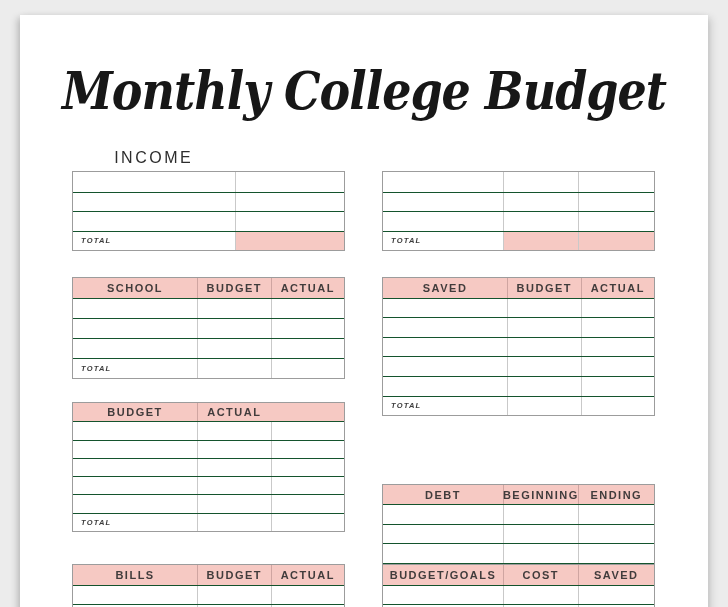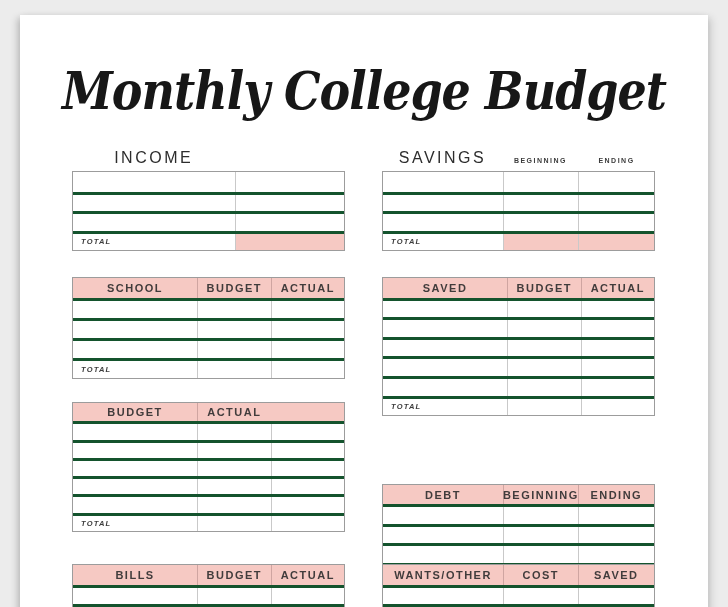--- a/index.html
+++ b/index.html
@@ -34,21 +34,21 @@
     color:#3c3c3c; padding-bottom:5px;
   }
   .btable {
     position:absolute; width:273px; background:#fff;
     border:1px solid #9c9c9c; box-sizing:border-box;
   }
   .trow {
     display:grid; grid-template-columns:var(--cols, 45.8% 27.1% 27.1%);
     height:var(--rh, 19.5px); box-sizing:border-box;
   }
-  .trow + .trow { border-top:3px solid #14532d;text-align:right; }
+  .trow + .trow { border-top:1px solid #14532d;text-align:right; }
   .tcell { box-sizing:border-box; }
   .tcell + .tcell { border-left:1px solid #c9c9c9; }
   .thead { background:var(--pink, #f6c9c3); }
   .thead .tcell + .tcell { border-left:1px solid rgba(90,60,60,0.25); }
   .hcell {
     display:flex; align-items:center; justify-content:center;
     font-size:11px; font-weight:700; letter-spacing:1.5px; color:#413c3c;
   }
   .total-cell {
     display:flex; align-items:center; padding-left:8px;
@@ -79,25 +79,20 @@
 
 <div class="stage">
   <div class="paper">
 
     <h1 class="title">Monthly College Budget</h1>
 
     <div class="label-row income-labels">
       <div class="sec-label">INCOME</div>
     </div>
 
-    <div class="label-row savings-labels">
-      <div class="sec-label">SAVINGS</div>
-      <div class="mini-label b">BEGINNING</div>
-      <div class="mini-label e">ENDING</div>
-    </div>
 
     <div class="btable" data-table="income">
         <div class="trow">
           <div class="tcell"></div>
           <div class="tcell"></div>
         </div>
         <div class="trow">
           <div class="tcell"></div>
           <div class="tcell"></div>
         </div>
@@ -271,21 +266,21 @@
           <div class="tcell"></div>
         </div>
         <div class="trow">
           <div class="tcell"></div>
           <div class="tcell"></div>
           <div class="tcell"></div>
         </div>
       </div>
     <div class="btable" data-table="wants_goals">
         <div class="trow thead">
-          <div class="tcell hcell">WANTS/OTHER</div>
+          <div class="tcell hcell">BUDGET/GOALS</div>
           <div class="tcell hcell">COST</div>
           <div class="tcell hcell">SAVED</div>
         </div>
         <div class="trow">
           <div class="tcell"></div>
           <div class="tcell"></div>
           <div class="tcell"></div>
         </div>
         <div class="trow">
           <div class="tcell"></div>

